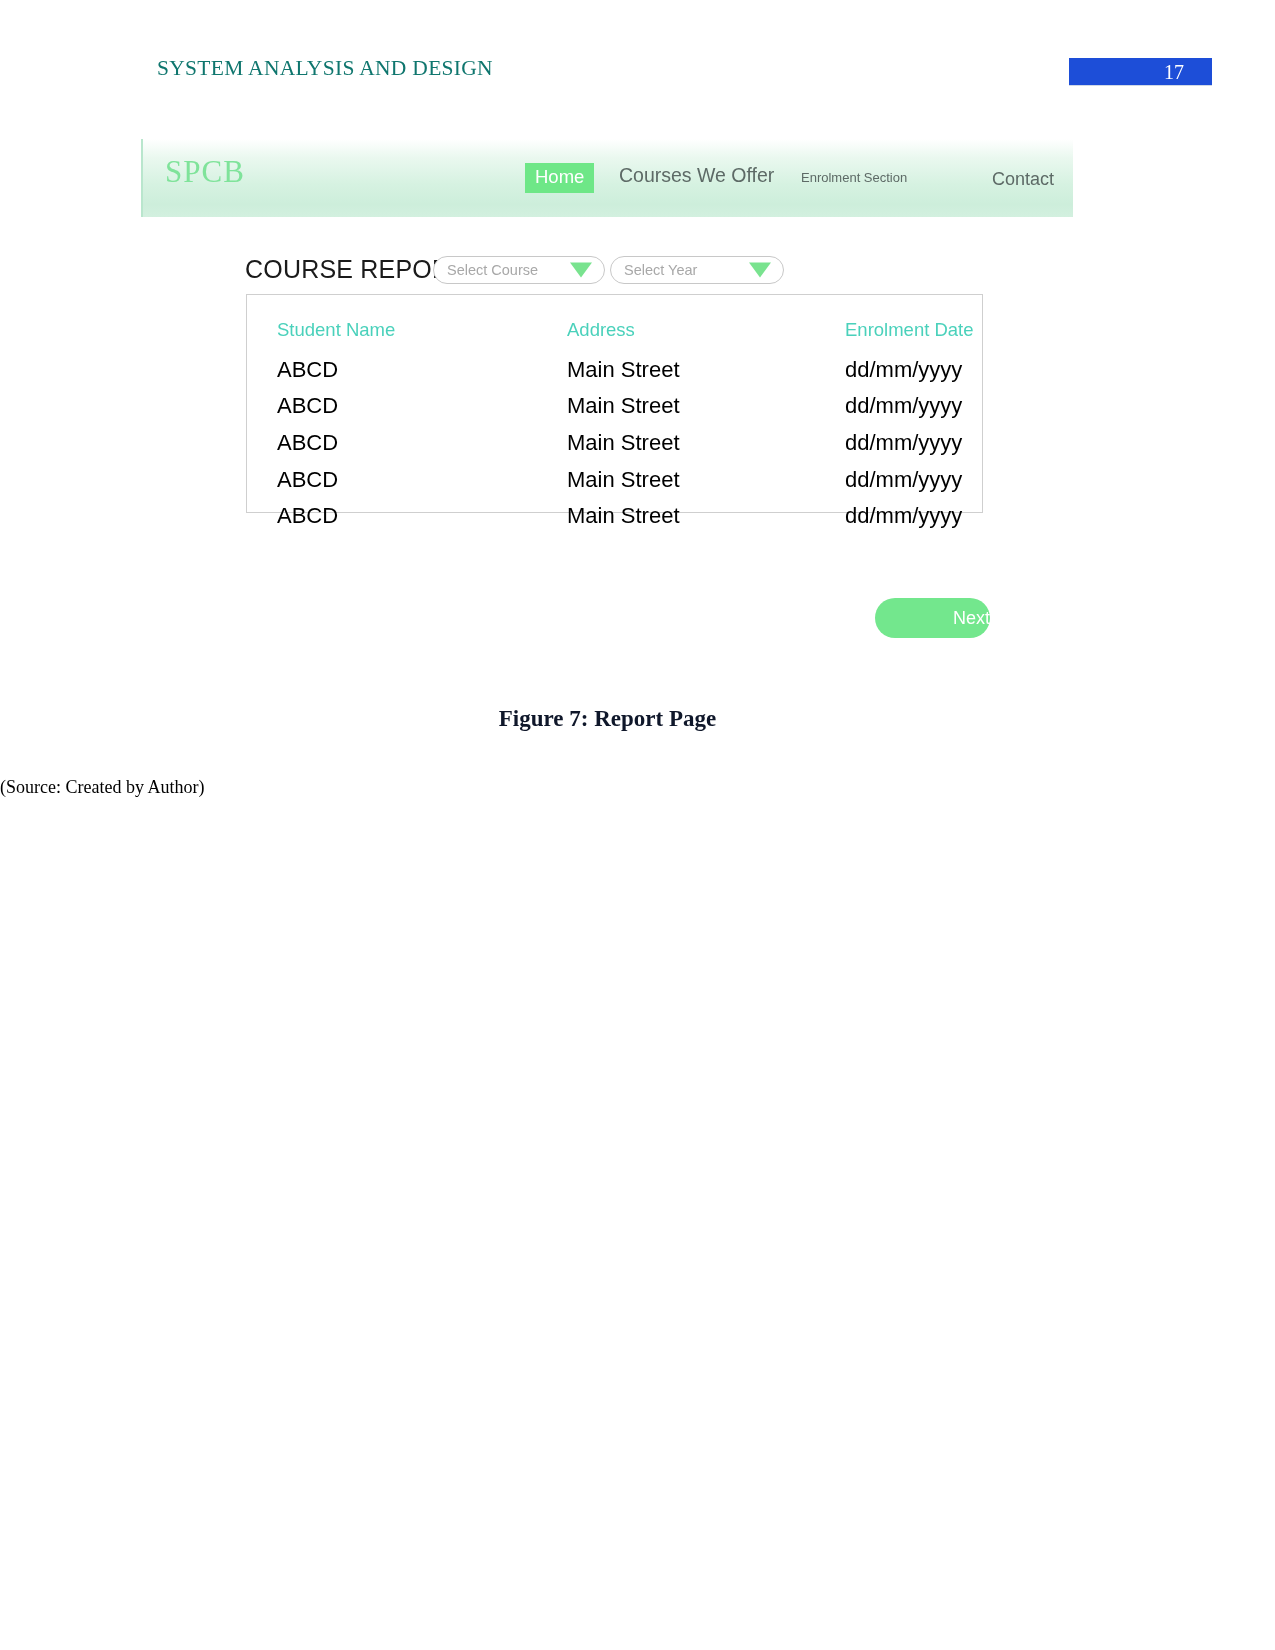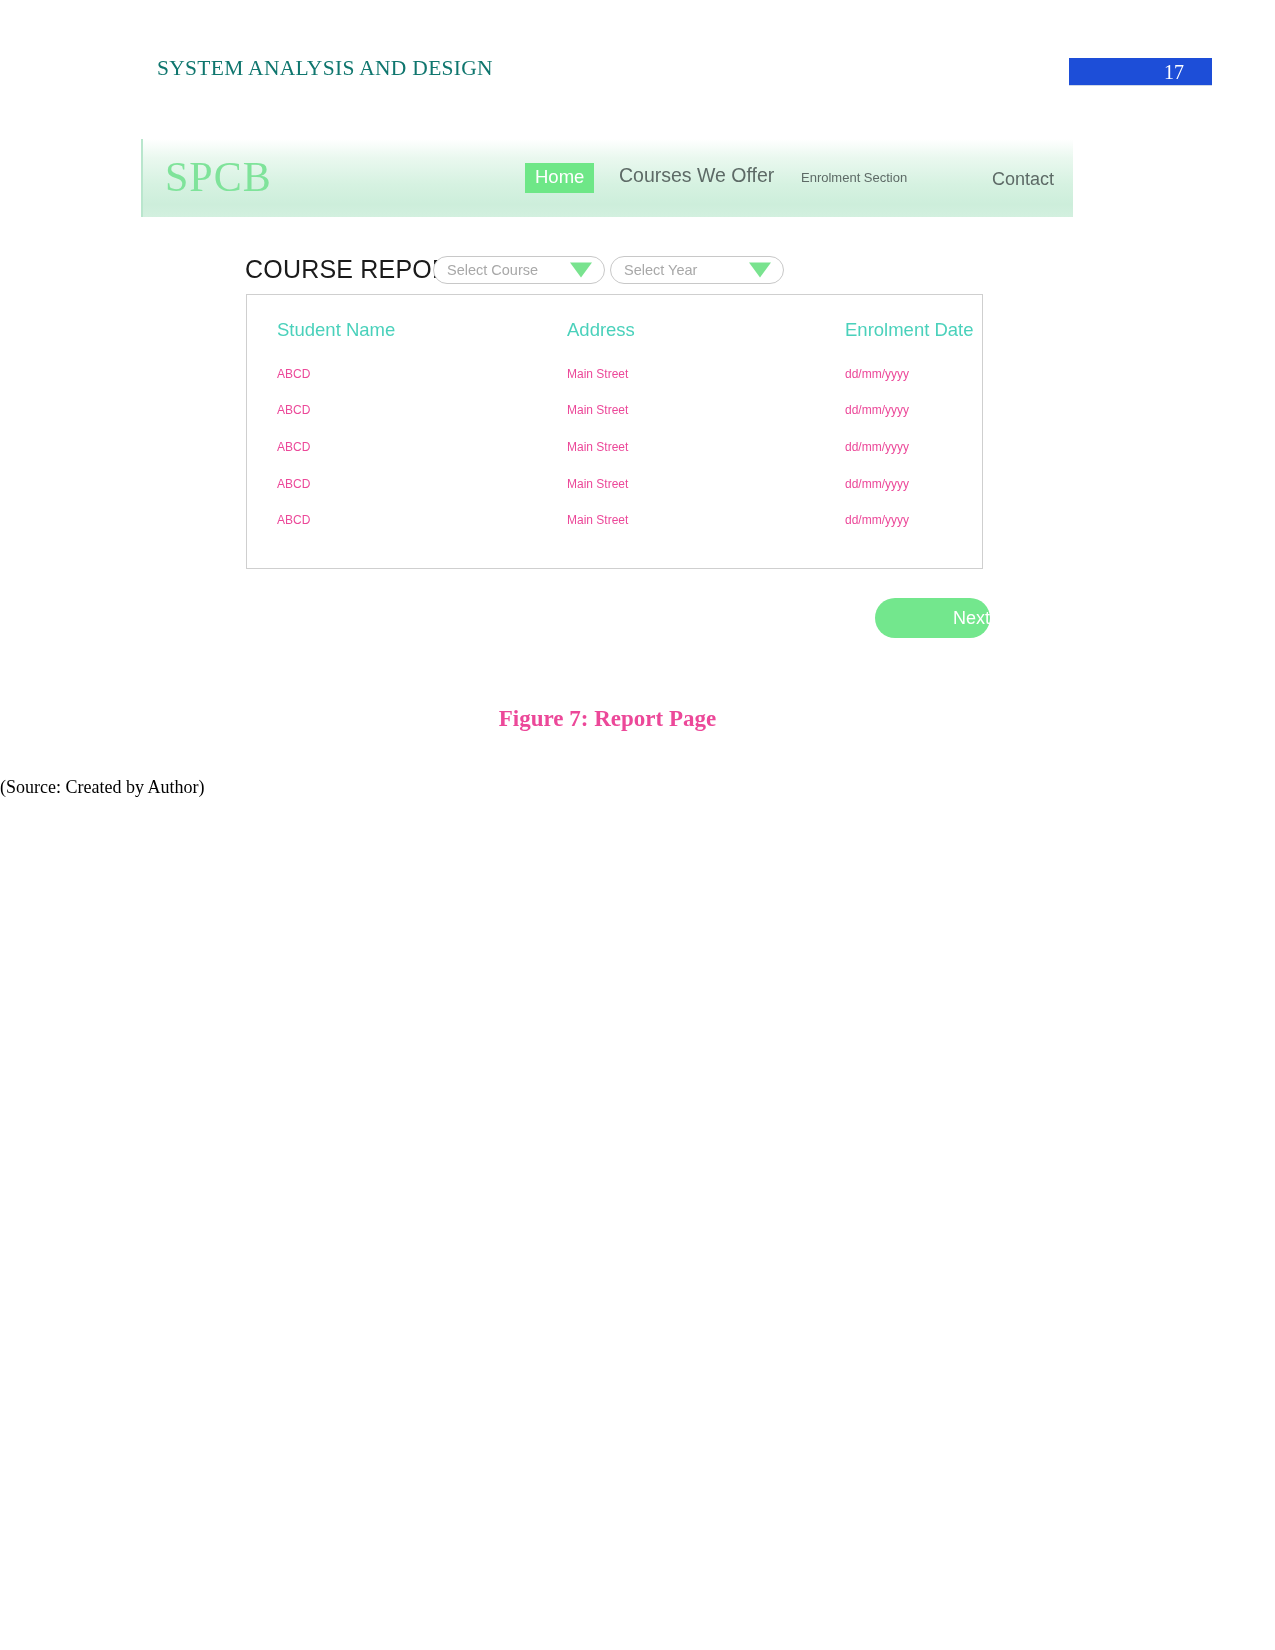--- a/index.html
+++ b/index.html
@@ -76,21 +76,21 @@
        #d6f2e1 58%,
        #cdeedb 84%,
        #d3f0df 100%);
     border-left: 2px solid #b9e6cd;
   }
   .nav-logo {
     position: absolute;
     left: 22px;
     top: 17px;
     font-family: "Liberation Serif", serif;
-    font-size: 42px;
+    font-size: 31px;
     color: #7fe39a;
     letter-spacing: 1px;
     line-height: 1;
   }
   .nav-items {
     position: absolute;
     left: 370px;
     top: 0;
     height: 78px;
     width: 560px;
@@ -153,21 +153,21 @@
   }
   #sel-course { left: 292px; top: 117px; width: 172px; }
   #sel-year   { left: 469px; top: 117px; width: 174px; text-align: right; }
 
   
   .panel {
     position: absolute;
     left: 105px;
     top: 155px;
     width: 737px;
-    height: 275px;
+    height: 219px;
     border: 1px solid #cfcfcf;
     background: #ffffff;
     box-sizing: border-box;
   }
   .table {
     position: absolute;
     left: 0;
     top: 0;
     width: 100%;
   }
@@ -184,23 +184,23 @@
   }
   .c0 { left: 30px;  }
   .c1 { left: 320px; }
   .c2 { left: 598px; }
   .head .cell {
     color: #4ad1bb;
     font-size: 18.5px;
     top: 2px;
   }
   .body .cell {
-    color: #ec4899;
-    font-size: 12px;
-    top: 12px;
+    color: #000000;
+    font-size: 22px;
+    top: 2px;
   }
 
   
   .next-btn {
     position: absolute;
     left: 734px;
     top: 459px;
     width: 115px;
     height: 40px;
     background: #73e78d;
@@ -223,21 +223,21 @@
   
   .fig-caption {
     position: absolute;
     left: 0;
     top: 706px;
     width: 1215px;
     text-align: center;
     font-family: "Liberation Serif", serif;
     font-size: 23px;
     font-weight: bold;
-    color: #ec4899;
+    color: #0f172a;
   }
   .src-caption {
     position: absolute;
     left: 0;
     top: 777px;
     width: 1215px;
     text-align: left;
     font-family: "Liberation Serif", serif;
     font-size: 18px;
     color: #000000;

